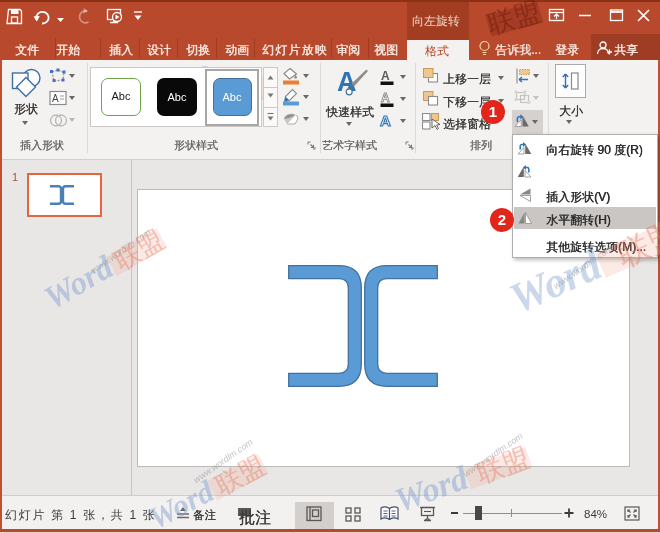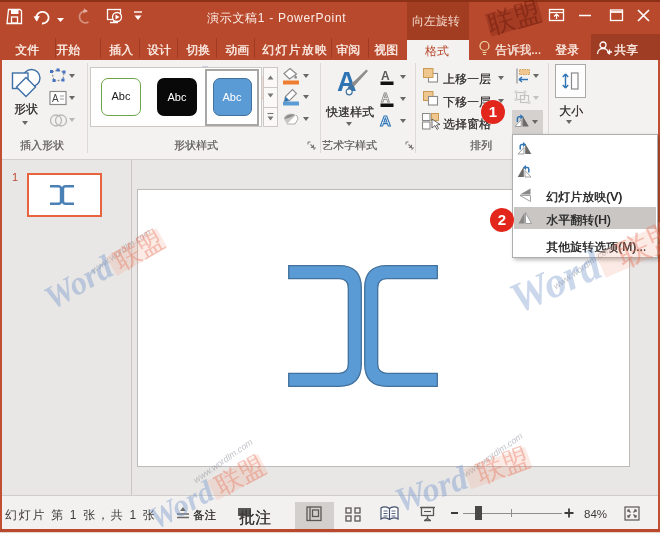--- a/index.html
+++ b/index.html
@@ -39,21 +39,20 @@
  </g>
  <g stroke="#fff" fill="none" stroke-width="1.3">
   <rect x="101.5" y="3.5" width="13" height="10"></rect>
   <path d="M108 13.5 v3 M104 16.5 h8"></path>
   <circle cx="111" cy="11" r="4.5" fill="#B9492C"></circle>
   <path d="M109.5 8.5 l4 2.5 -4 2.5 z" fill="#fff" stroke="none"></path>
  </g>
  <path d="M128 6 h8" stroke="#fff" stroke-width="1.4"></path>
  <path d="M128.5 9.5 h7 l-3.5 4.5 z" fill="#fff"></path>
 </svg>
-<div class="a" style="left:207px;top:10px;font-size:12px;letter-spacing:0.7px;color:#FCEFE9">演示文稿1 - PowerPoint</div>
 
 <svg class="a" style="left:545px;top:6px" width="112" height="20" viewBox="0 0 112 20">
  <g stroke="#fff" fill="none" stroke-width="1.3">
   <rect x="4.5" y="3.5" width="14" height="11"></rect>
   <path d="M4.5 6.5 h14"></path>
   <path d="M11.5 13 v-4.5 M9 10.5 l2.5 -2.5 2.5 2.5" stroke-width="1.2"></path>
   <path d="M34 9.5 h12" stroke-width="1.5"></path>
   <rect x="65.5" y="4" width="12" height="10.5"></rect>
   <path d="M65.5 6 h12" stroke-width="1.8"></path>
   <path d="M93 4 l11 11 M104 4 l-11 11" stroke-width="1.7"></path>
@@ -356,31 +355,32 @@
 <div class="a" style="left:0;top:531.5px;width:660px;height:1.5px;background:#E3D5CE"></div>
 
 <div class="a" style="left:512px;top:134px;width:146px;height:124px;background:#fff;border:1px solid #B0AEAC;box-sizing:border-box;box-shadow:2px 2px 4px rgba(0,0,0,0.28)"></div>
 <div class="a" style="left:514px;top:207px;width:142px;height:22px;background:#C9C6C4"></div>
 <svg class="a" style="left:517px;top:141px" width="15" height="15" viewBox="0 0 15 15">
  <path d="M1 13 L7 13 L7 6.5 Z" fill="#fff" stroke="#999" stroke-width="0.9"></path>
  <path d="M8.2 13 L14.3 13 L8.2 2.5 Z" fill="#6d6b69"></path>
  <path d="M3.2 8.5 v-3.4 a1.6 1.6 0 0 1 1.6 -1.6 h1.7" fill="none" stroke="#2E75B6" stroke-width="1.5"></path>
  <path d="M6 1 l3 2.5 -3 2.5 z" fill="#2E75B6"></path>
 </svg>
+<div class="a mitem" style="left:546px;top:142px">向右旋转 90 度(R)</div>
 <svg class="a" style="left:517px;top:164px" width="15" height="15" viewBox="0 0 15 15">
  <path d="M0.7 13 L6.8 13 L6.8 2.5 Z" fill="#6d6b69"></path>
  <path d="M8 13 L14 13 L8 6.5 Z" fill="#fff" stroke="#999" stroke-width="0.9"></path>
  <path d="M11.8 8.5 v-3.4 a1.6 1.6 0 0 0 -1.6 -1.6 h-1.7" fill="none" stroke="#2E75B6" stroke-width="1.5"></path>
  <path d="M9 1 l-3 2.5 3 2.5 z" fill="#2E75B6"></path>
 </svg>
 <svg class="a" style="left:518px;top:188px" width="14" height="14" viewBox="0 0 14 14">
  <path d="M12.5 0.5 L12.5 6.5 L2 6.5 Z" fill="#8a8886"></path>
  <path d="M12.5 7.5 L12.5 13.5 L2 7.5 Z" fill="#fff" stroke="#999" stroke-width="0.9"></path>
 </svg>
-<div class="a mitem" style="left:546px;top:189px">幻灯片放映(V)</div>
+<div class="a mitem" style="left:546px;top:189px">插入形状(V)</div>
 <svg class="a" style="left:518px;top:211px" width="14" height="14" viewBox="0 0 14 14">
  <path d="M6.5 1.5 L6.5 12.5 L0.5 12.5 Z" fill="#8a8886"></path>
  <path d="M7.5 1.5 L7.5 12.5 L13.5 12.5 Z" fill="#fff" stroke="#999" stroke-width="0.9"></path>
 </svg>
 <div class="a mitem" style="left:546px;top:212px">水平翻转(H)</div>
 <div class="a mitem" style="left:546px;top:239px">其他旋转选项(M)...</div>
 <div class="a badge" style="left:490px;top:208px">2</div>
 
 <div class="a wm-www" style="left:86px;top:246px;transform:rotate(-35deg);opacity:0.75">www.wordlm.com</div>
 <div class="a wm" style="left:57px;top:280px;font-size:33px;transform:rotate(-30deg);transform-origin:left bottom"><span style="color:rgba(125,155,205,0.45)">Word</span><span style="font-family:'Liberation Sans',sans-serif;font-style:normal;font-weight:normal;font-size:26px;padding-left:6px;color:rgba(231,120,95,0.42);background:linear-gradient(rgba(238,150,125,0.2),rgba(238,150,125,0.2)) 0 55%/100% 72% no-repeat">联盟</span></div>

